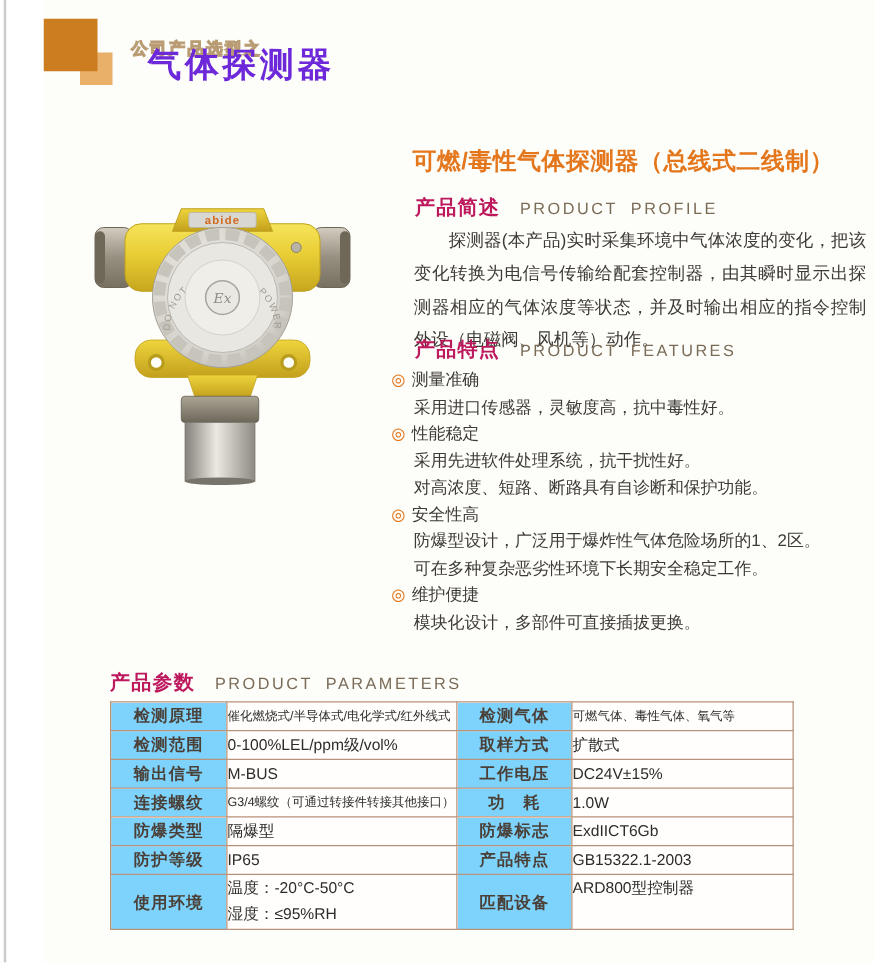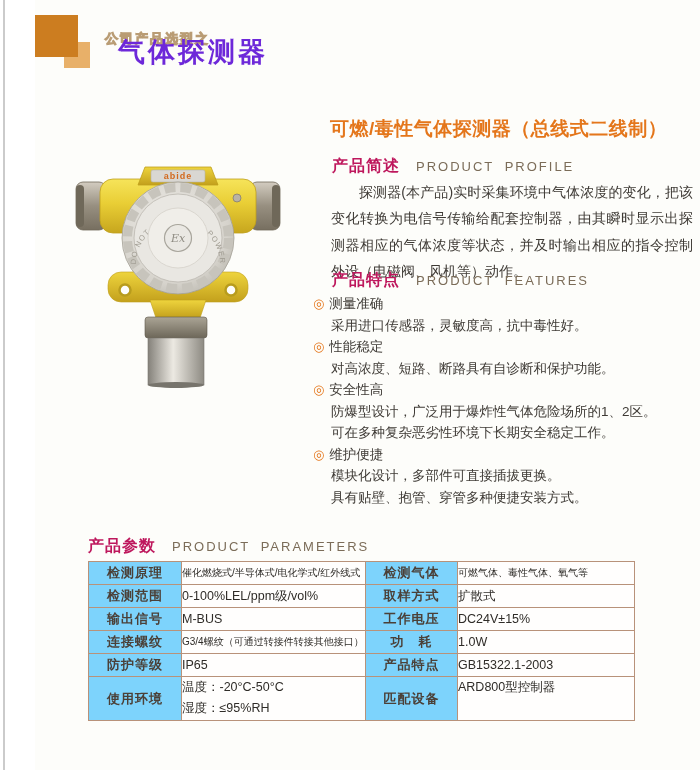--- a/index.html
+++ b/index.html
@@ -157,27 +157,27 @@
 <div class="profile-body">探测器(本产品)实时采集环境中气体浓度的变化，把该变化转换为电信号传输给配套控制器，由其瞬时显示出探测器相应的气体浓度等状态，并及时输出相应的指令控制外设（电磁阀、风机等）动作。</div>
 
 <div class="sec-head head-features">
   <span class="zh">产品特点</span><span class="en">PRODUCT FEATURES</span>
 </div>
 
 <div class="features">
   <div class="feat-row"><span class="bullet">◎</span><span class="feat-title">测量准确</span></div>
   <div class="feat-row feat-detail">采用进口传感器，灵敏度高，抗中毒性好。</div>
   <div class="feat-row"><span class="bullet">◎</span><span class="feat-title">性能稳定</span></div>
+  <div class="feat-row feat-detail">采用先进软件处理系统，抗干扰性好。</div>
   <div class="feat-row feat-detail">对高浓度、短路、断路具有自诊断和保护功能。</div>
   <div class="feat-row"><span class="bullet">◎</span><span class="feat-title">安全性高</span></div>
   <div class="feat-row feat-detail">防爆型设计，广泛用于爆炸性气体危险场所的1、2区。</div>
   <div class="feat-row feat-detail">可在多种复杂恶劣性环境下长期安全稳定工作。</div>
   <div class="feat-row"><span class="bullet">◎</span><span class="feat-title">维护便捷</span></div>
   <div class="feat-row feat-detail">模块化设计，多部件可直接插拔更换。</div>
-  <div class="feat-row feat-detail">具有贴壁、抱管、穿管多种便捷安装方式。</div>
 </div>
 
 <div class="sec-head head-params">
   <span class="zh">产品参数</span><span class="en">PRODUCT PARAMETERS</span>
 </div>
 
 <table class="params">
   <colgroup>
       <col style="width:93px">
       <col style="width:184px">
@@ -203,20 +203,26 @@
     <td class="lbl">工作电压</td>
     <td class="val">DC24V±15%</td>
   </tr>
   <tr>
     <td class="lbl">连接螺纹</td>
     <td class="val small">G3/4螺纹（可通过转接件转接其他接口）</td>
     <td class="lbl">功　耗</td>
     <td class="val">1.0W</td>
   </tr>
   <tr>
+    <td class="lbl">防爆类型</td>
+    <td class="val">隔爆型</td>
+    <td class="lbl">防爆标志</td>
+    <td class="val">ExdIICT6Gb</td>
+  </tr>
+  <tr>
     <td class="lbl">防护等级</td>
     <td class="val">IP65</td>
     <td class="lbl">产品特点</td>
     <td class="val">GB15322.1-2003</td>
   </tr>
   <tr style="height:44px;">
     <td class="lbl">使用环境</td>
     <td class="val top">
       <div class="val-line">温度：-20°C-50°C</div>
       <div class="val-line">湿度：≤95%RH</div>

